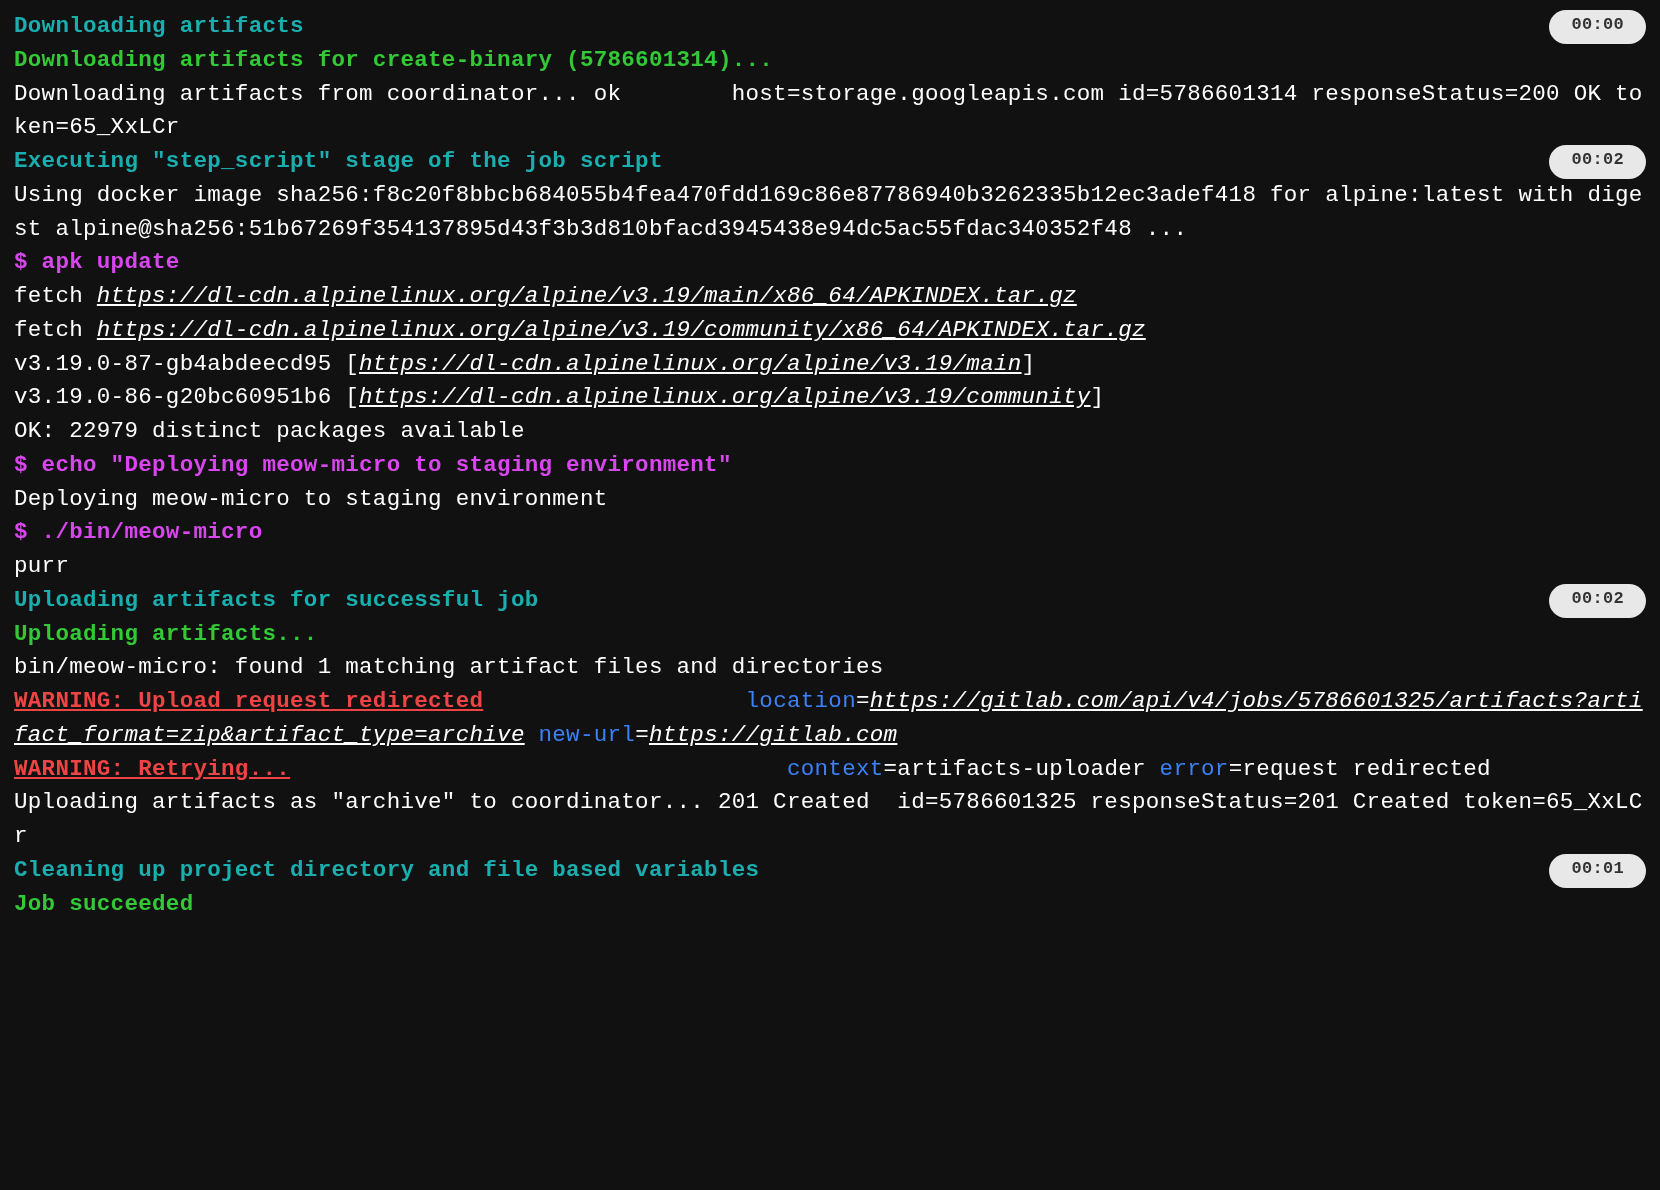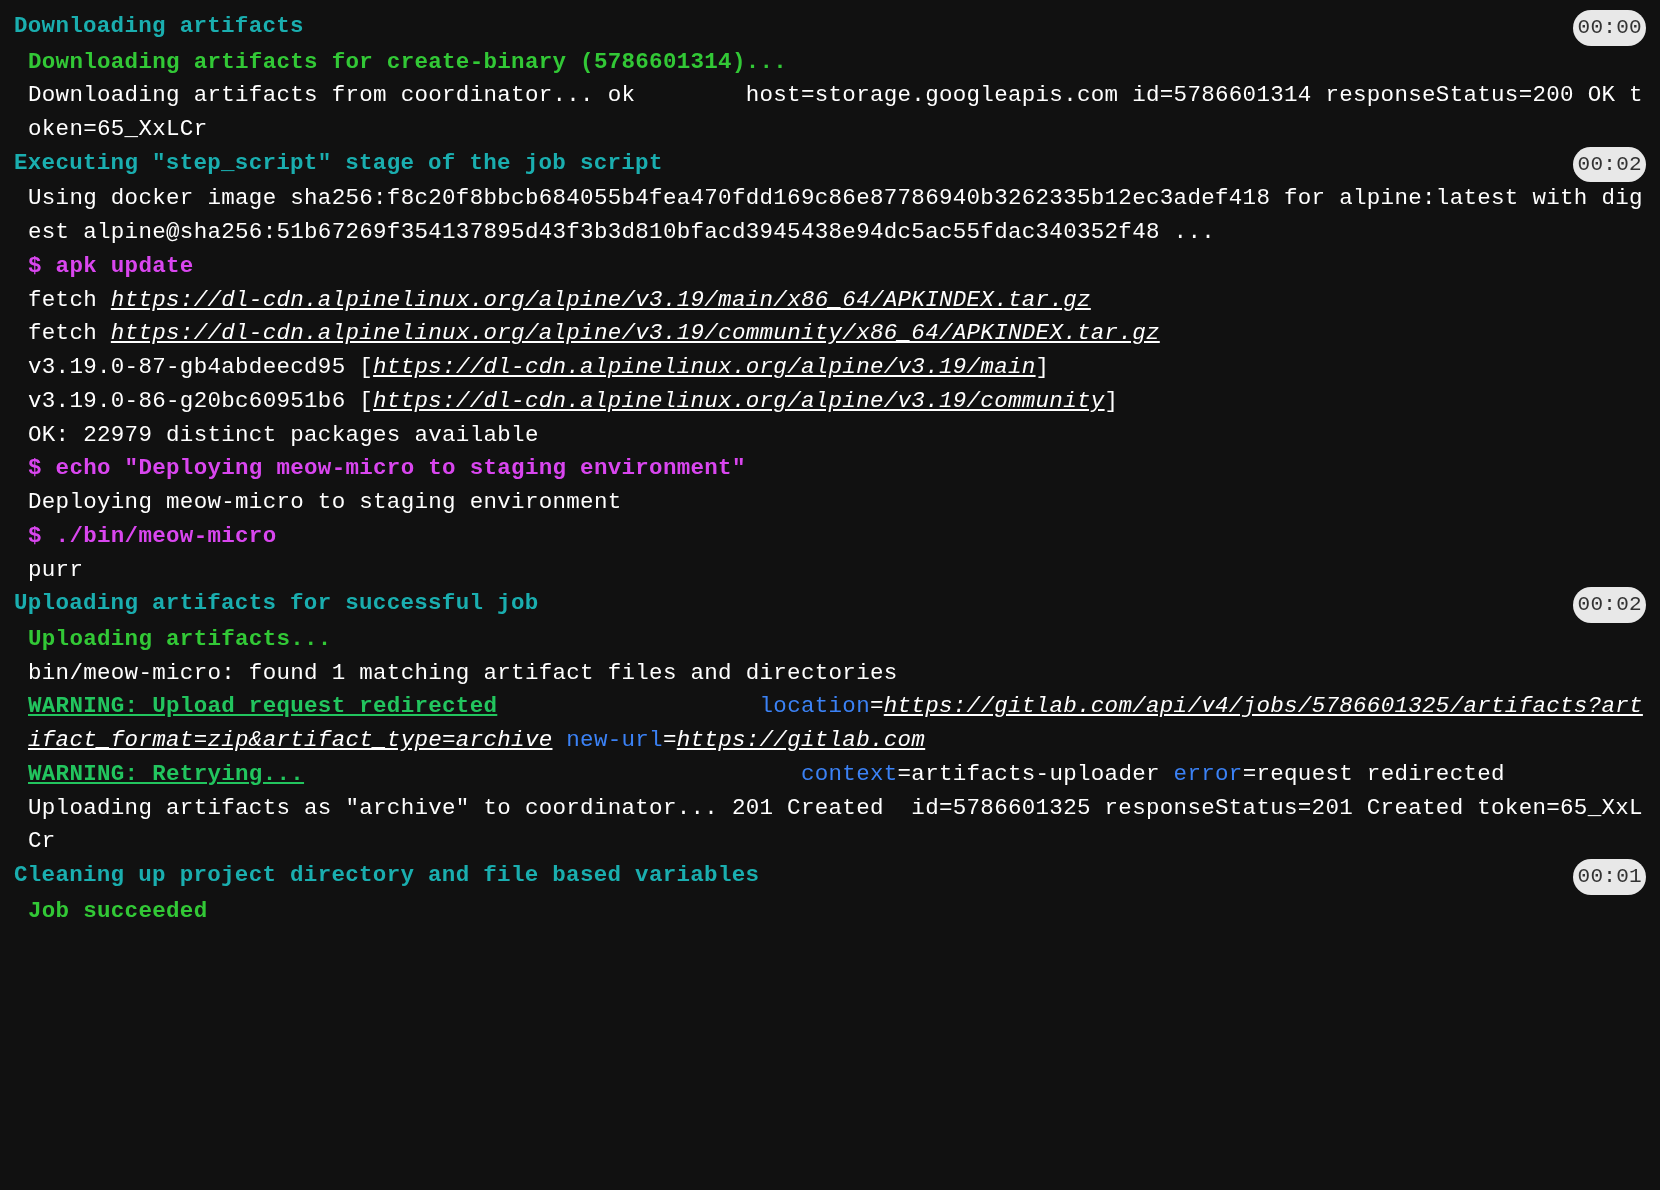--- a/index.html
+++ b/index.html
@@ -13,52 +13,51 @@
       font-family: 'SF Mono', Monaco, Menlo, Consolas, 'Courier New', monospace;
       font-size: 22.5px;
       line-height: 1.5;
       padding: 10px 14px;
       letter-spacing: 0.3px;
     }
     .line {
       display: block;
       white-space: pre-wrap;
       word-break: break-all;
-      margin-left: 14px;
     }
     .section {
       position: relative;
       display: block;
     }
     .section-header {
       display: flex;
       justify-content: space-between;
     }
     .section-title {
       color: #1aaeaf;
       font-weight: bold;
     }
     .time-badge {
       background-color: #e8e8e8;
       color: #333333;
       border-radius: 18px;
-      padding: 2px 4px;
-      font-size: 21px;
-      font-weight: normal;
+      padding: 2px 22px;
+      font-size: 17px;
+      font-weight: bold;
       white-space: nowrap;
     }
     .green-bold {
       color: #32c836;
       font-weight: bold;
     }
     .white {
       color: #ffffff;
     }
     .olive-bold {
-      color: #22c55e;
+      color: #ef4444;
       font-weight: bold;
       text-decoration: underline;
     }
     .olive-plain {
       color: #3b82f6;
     }
     .link {
       color: #ffffff;
       text-decoration: underline;
       font-style: italic;

